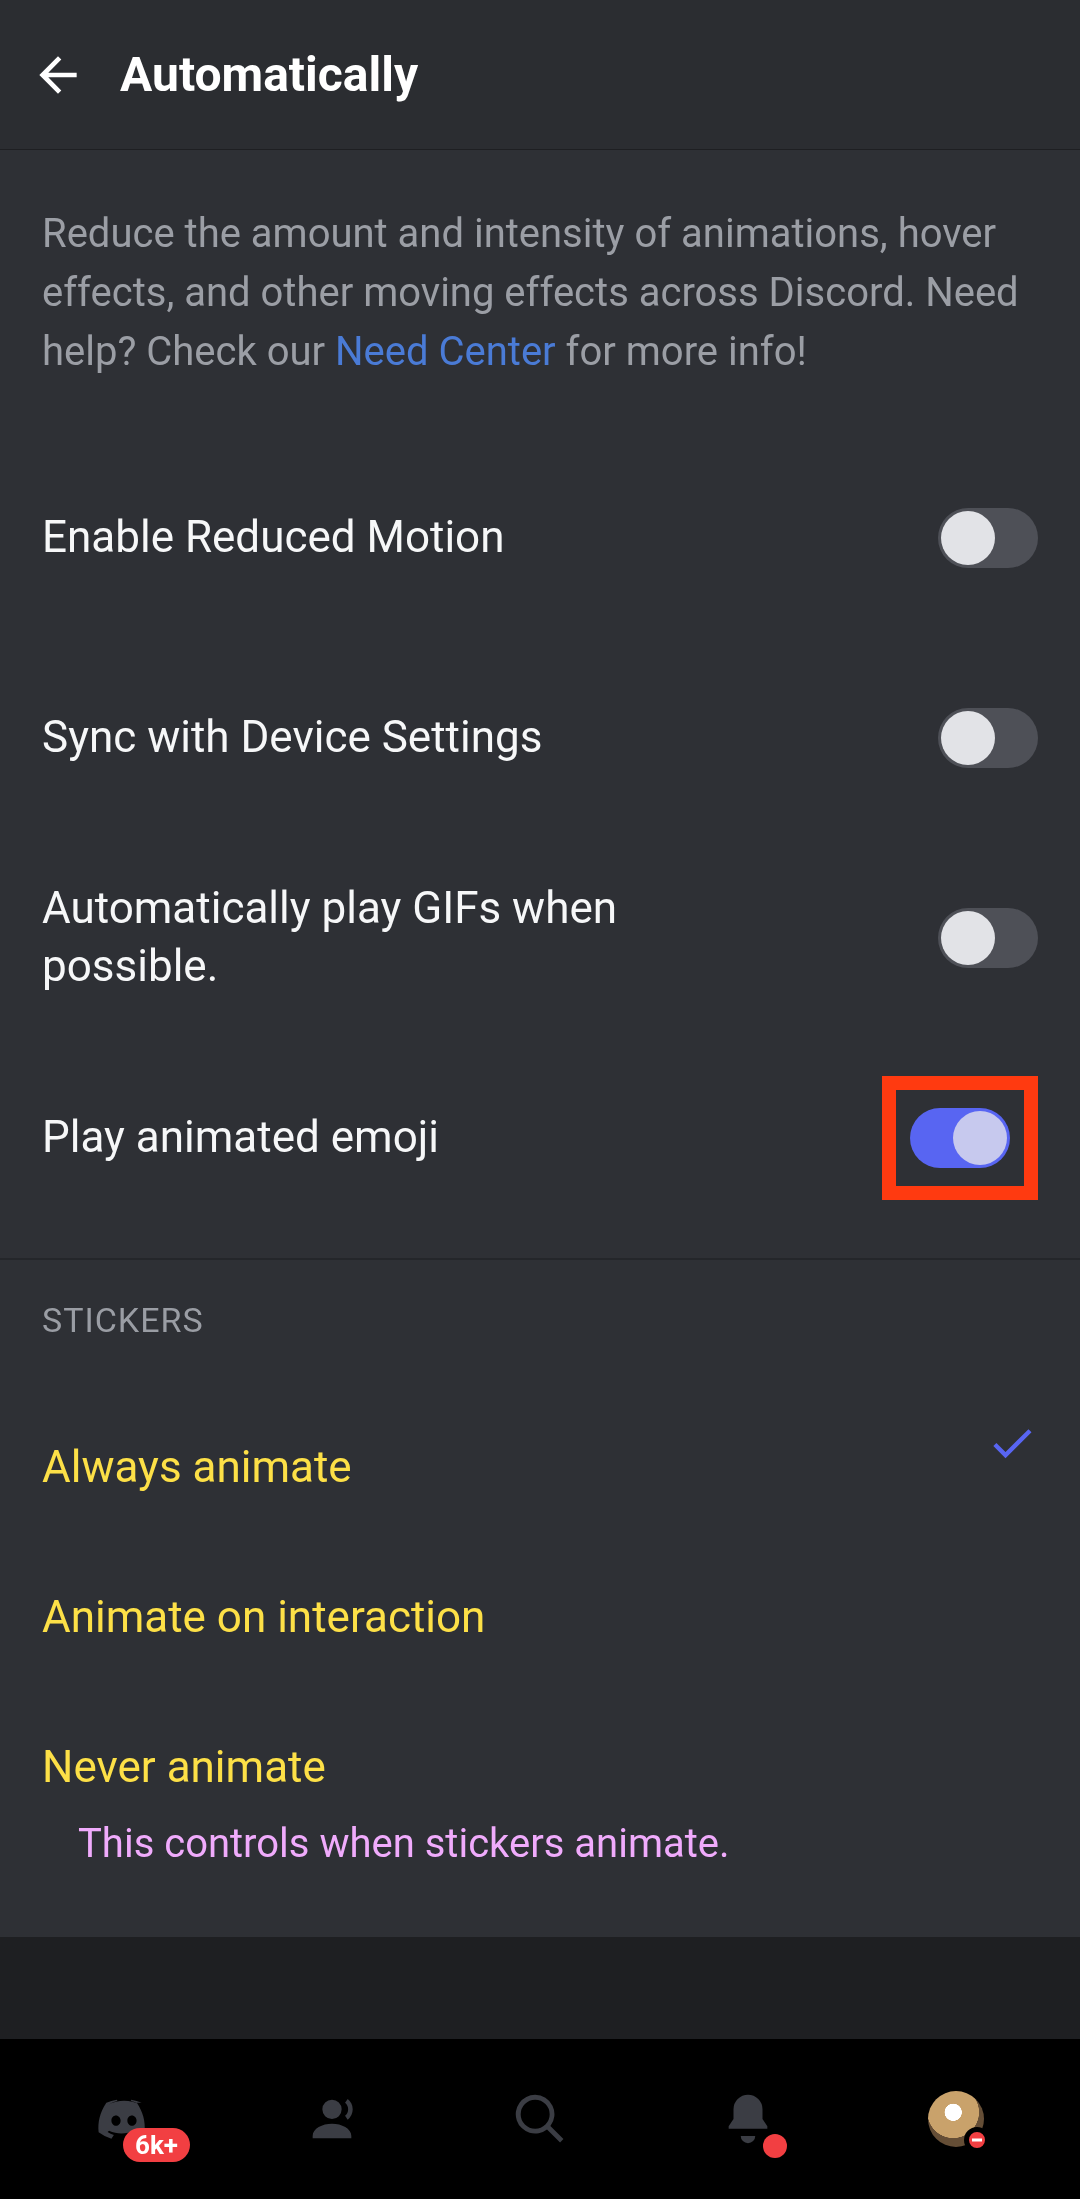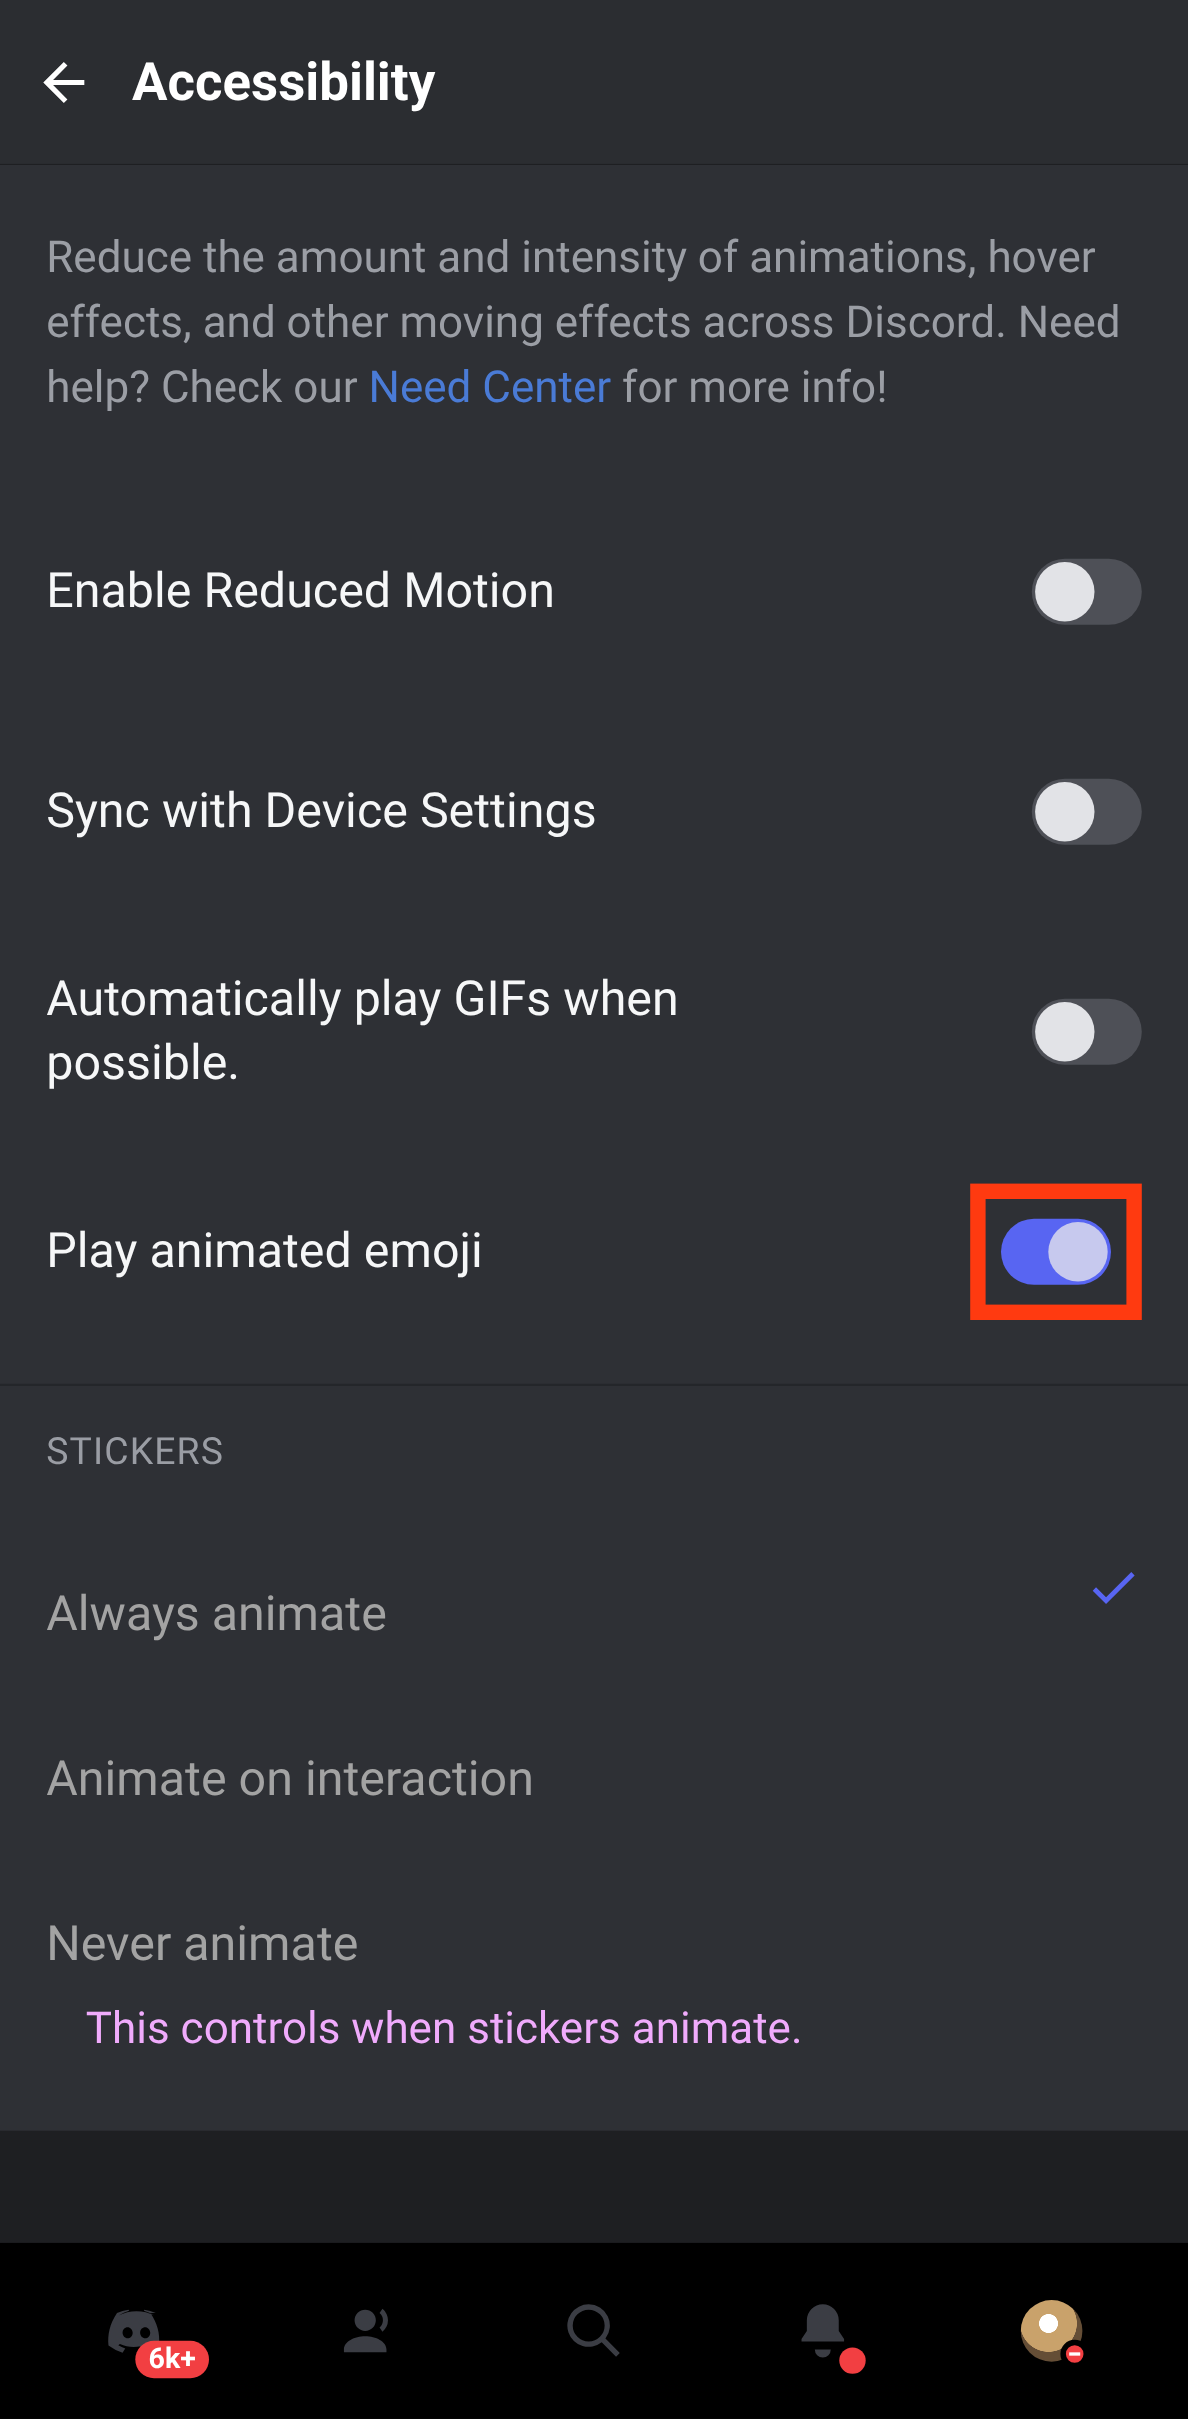--- a/index.html
+++ b/index.html
@@ -101,21 +101,21 @@
   }
   .option-row {
     display: flex;
     align-items: center;
     justify-content: space-between;
     padding: 0 42px;
     min-height: 150px;
   }
   .option-label {
     font-size: 44px;
-    color: #a3a3a3;
+    color: #fde047;
     margin-top: 44px;
   }
   .check svg { width: 52px; height: 52px; }
   .section-desc {
     padding: 0 42px 50px 42px;
     font-size: 40px;
     color: #f0abfc;
     margin-left: 36px;
   }
 
@@ -191,21 +191,21 @@
 </style>
 </head>
 <body>
 
 <div class="header">
   <div class="back">
     <svg viewBox="0 0 24 24">
       <path d="M20 11H7.83l5.59-5.59L12 4l-8 8 8 8 1.41-1.41L7.83 13H20z" fill="#ffffff"></path>
     </svg>
   </div>
-  <div class="title">Accessibility</div>
+  <div class="title">Automatically</div>
 </div>
 
 <div class="content">
 
   <div class="intro">
     <span>Reduce the amount and intensity of animations, hover effects, and other moving effects across Discord. Need help? Check our </span><a href="#">Need Center</a><span> for more info!</span>
   </div>
 
   <div class="row">
     <div class="row-label">Enable Reduced Motion</div>

